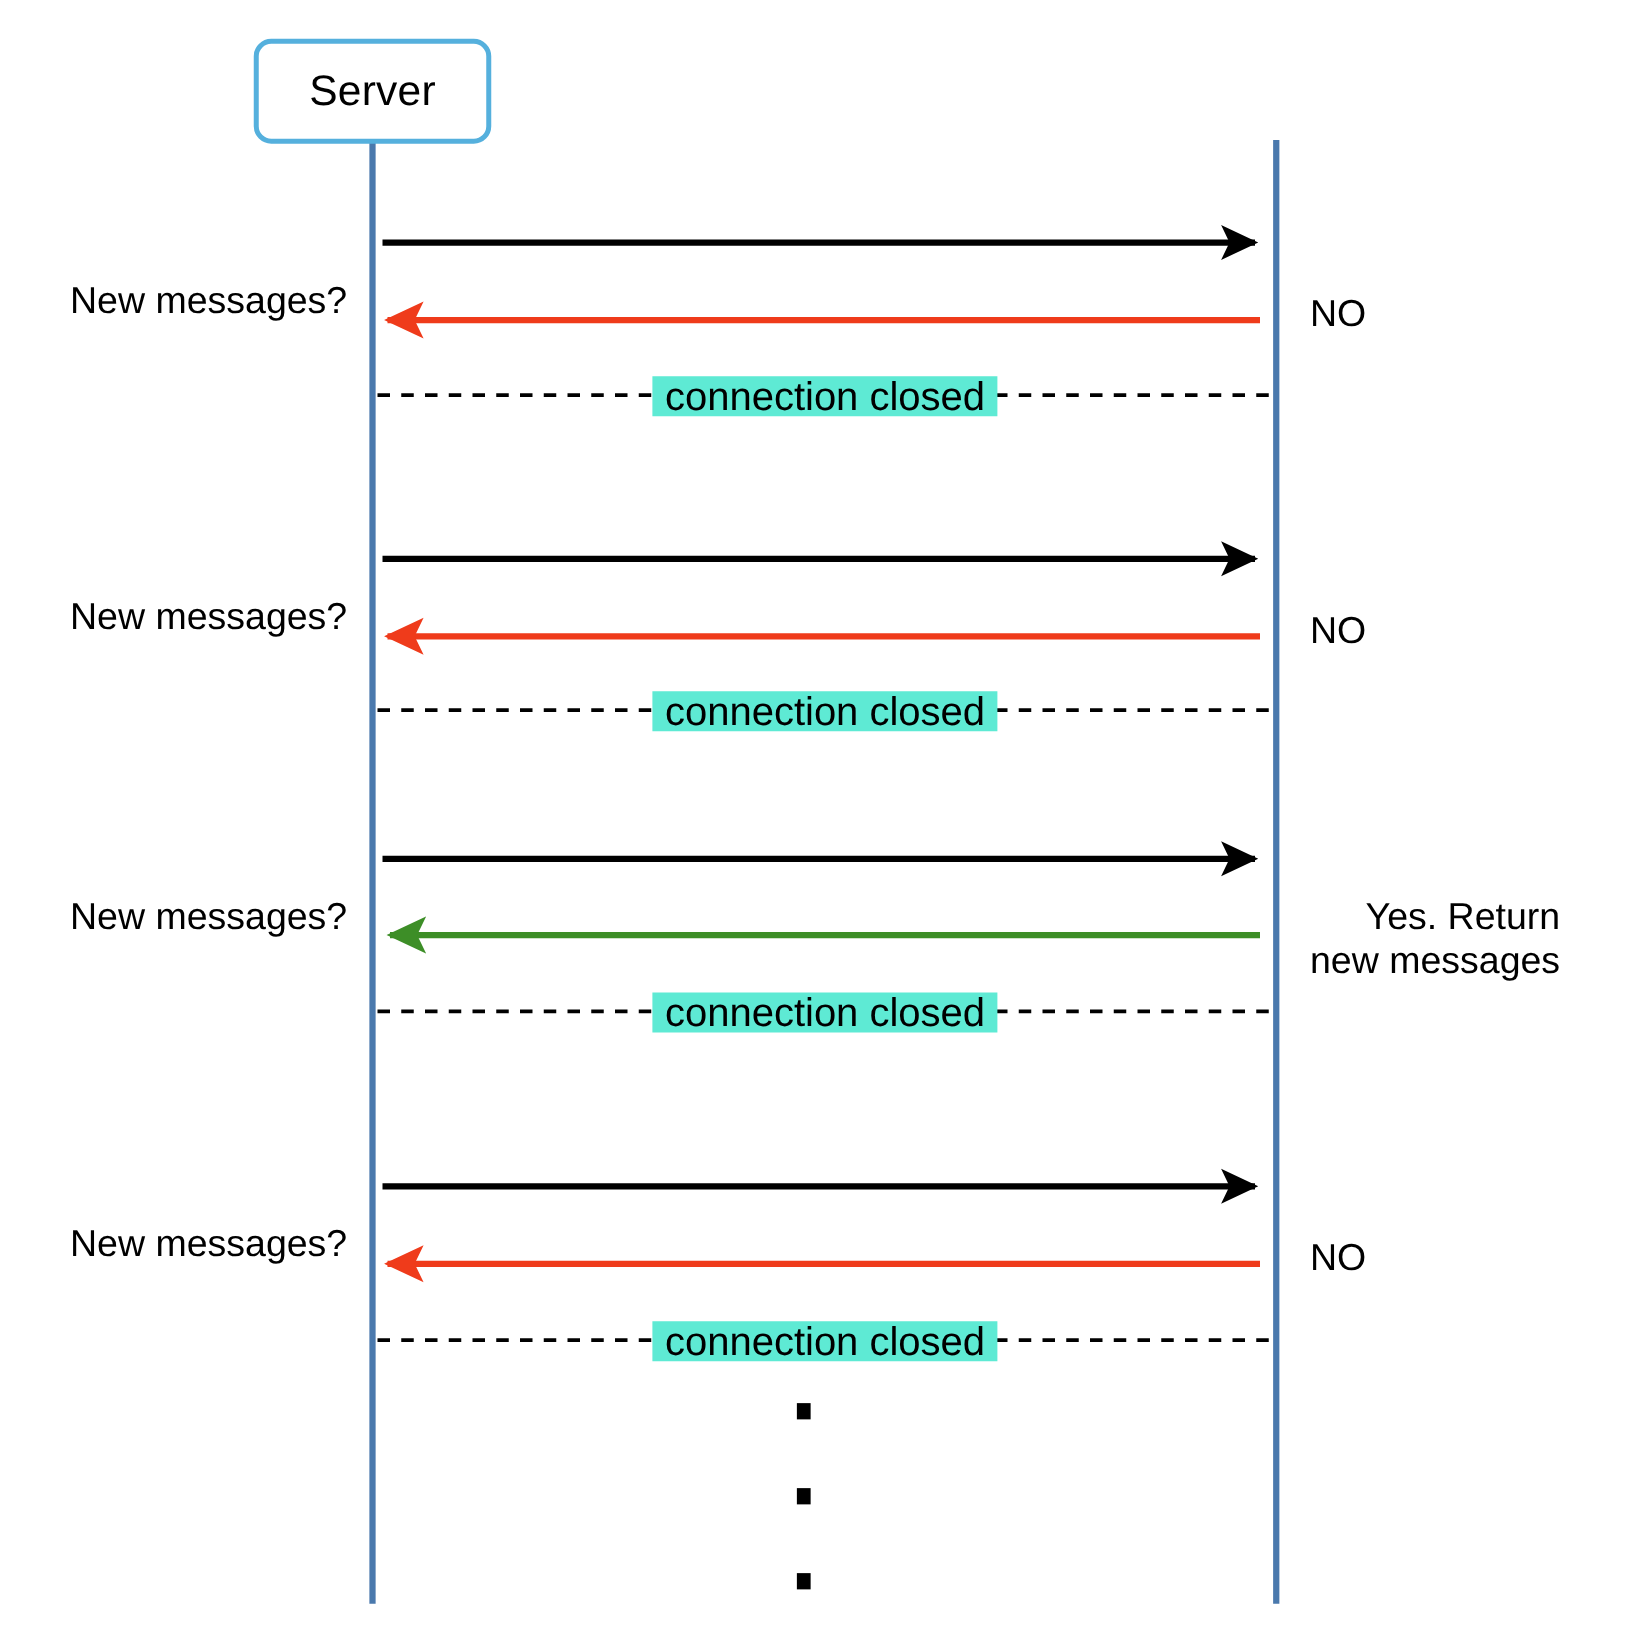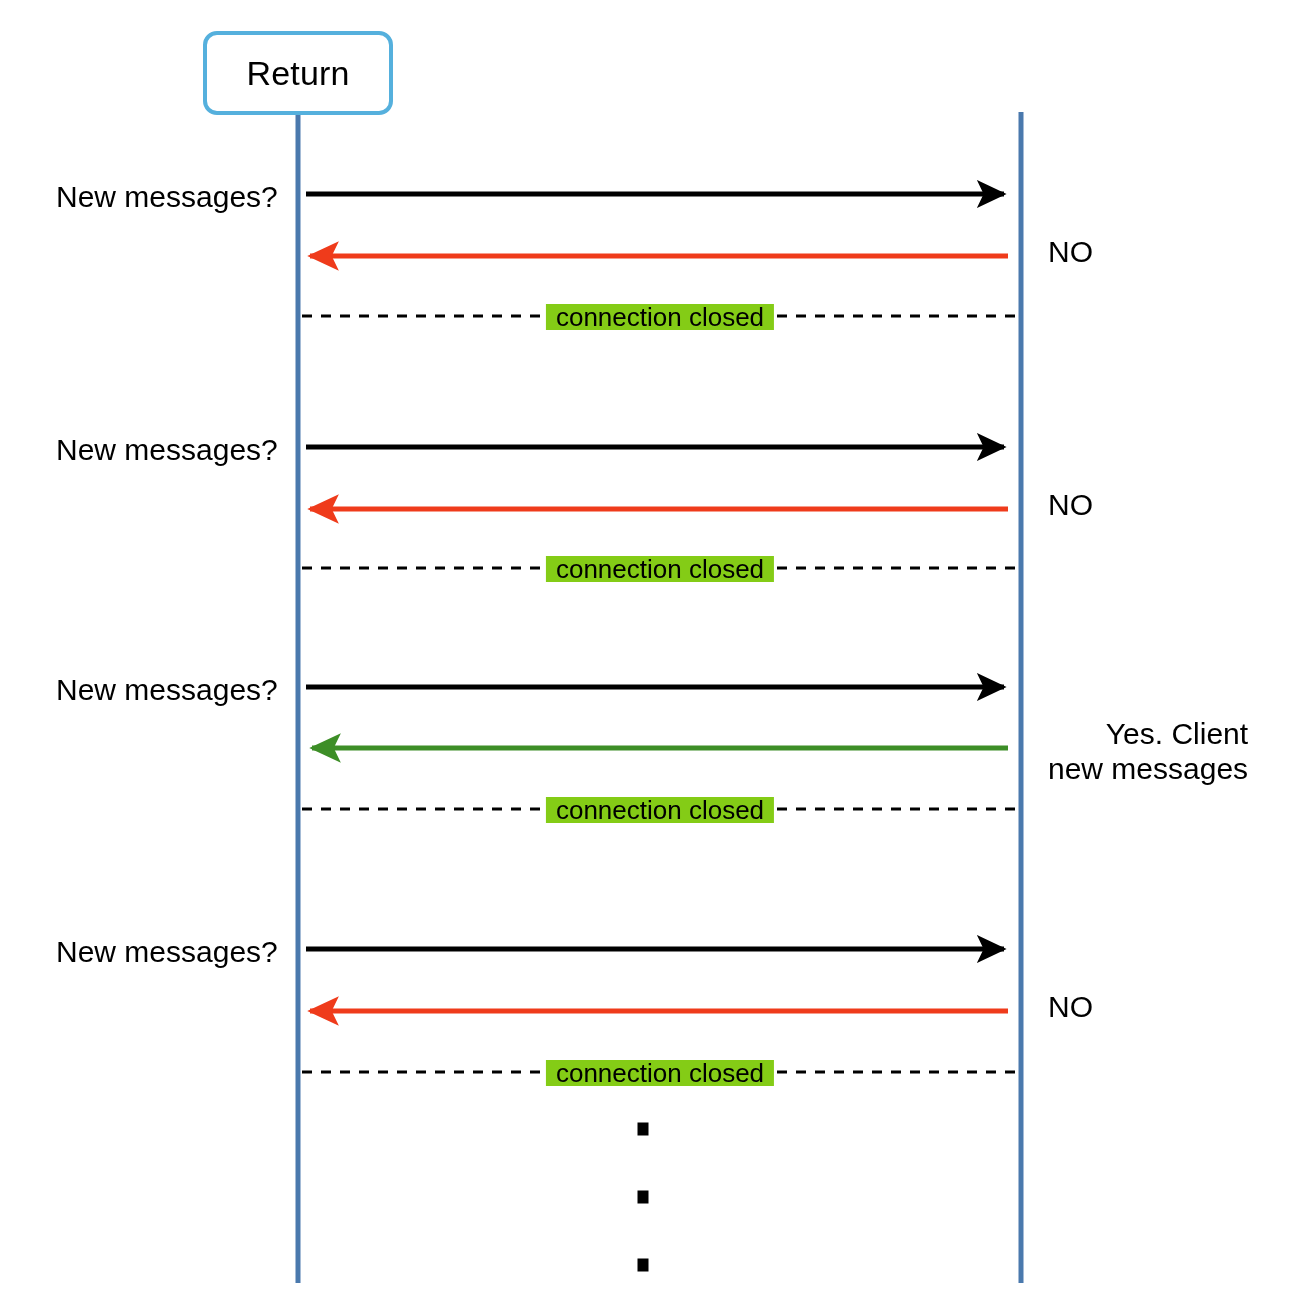--- a/index.html
+++ b/index.html
@@ -48,27 +48,28 @@
     font-size: 30px;
     line-height: 1.18;
     color: #000000;
     white-space: pre;
   }
   .edge-label.right {
     text-align: right;
   }
   .edge-label.left {
     text-align: left;
+    margin-top: 44px;
   }
   .mid-label {
     position: absolute;
-    font-size: 26px;
+    font-size: 32px;
     line-height: 1;
     color: #000000;
-    background: #84cc16;
+    background: #5eead4;
     padding: 0 10px;
     white-space: nowrap;
     transform: translate(-50%, -50%);
   }
   .ellipsis-dot {
     position: absolute;
     width: 11px;
     height: 13px;
     background: #000000;
     transform: translate(-50%, -50%);
@@ -106,33 +107,33 @@
     <line x1="306" y1="687" x2="1004" y2="687" stroke="#000000" stroke-width="5" marker-end="url(#arrow-black)"></line>
     <line x1="1008" y1="748" x2="312" y2="748" stroke="#3d8e27" stroke-width="5" marker-end="url(#arrow-green)"></line>
     <line x1="302" y1="809" x2="1016" y2="809" stroke="#000000" stroke-width="3" stroke-dasharray="10 9"></line>
 
     <line x1="306" y1="949" x2="1004" y2="949" stroke="#000000" stroke-width="5" marker-end="url(#arrow-black)"></line>
     <line x1="1008" y1="1011" x2="310" y2="1011" stroke="#ef3b1b" stroke-width="5" marker-end="url(#arrow-red)"></line>
     <line x1="302" y1="1072" x2="1016" y2="1072" stroke="#000000" stroke-width="3" stroke-dasharray="10 9"></line>
   </svg>
 
   <div class="lifeline-box" style="left:203px; top:31px; width:190px; height:84px;">
-    <span class="box-label">Return</span>
+    <span class="box-label">Server</span>
   </div>
 
 
   <div class="edge-label left" style="left:56px; top:179px;">New messages?</div>
   <div class="edge-label left" style="left:56px; top:432px;">New messages?</div>
   <div class="edge-label left" style="left:56px; top:672px;">New messages?</div>
   <div class="edge-label left" style="left:56px; top:934px;">New messages?</div>
 
   <div class="edge-label right" style="left:1048px; top:234px;">NO</div>
   <div class="edge-label right" style="left:1048px; top:487px;">NO</div>
 
-  <div class="edge-label right" style="left:1048px; top:716px;"><span>Yes. Client</span><br><span>new messages</span></div>
+  <div class="edge-label right" style="left:1048px; top:716px;"><span>Yes. Return</span><br><span>new messages</span></div>
 
   <div class="edge-label right" style="left:1048px; top:989px;">NO</div>
 
   <div class="mid-label" style="left:660px; top:317px;">connection closed</div>
   <div class="mid-label" style="left:660px; top:569px;">connection closed</div>
   <div class="mid-label" style="left:660px; top:810px;">connection closed</div>
   <div class="mid-label" style="left:660px; top:1073px;">connection closed</div>
 
   <div class="ellipsis-dot" style="left:643px; top:1129px;"></div>
   <div class="ellipsis-dot" style="left:643px; top:1197px;"></div>

